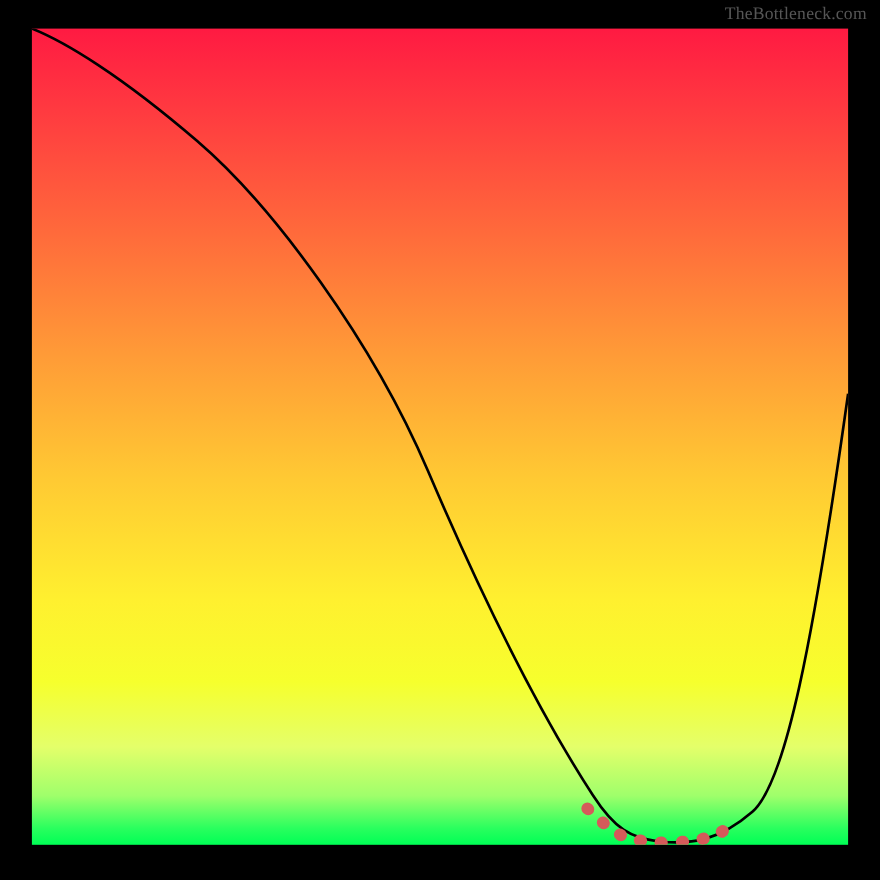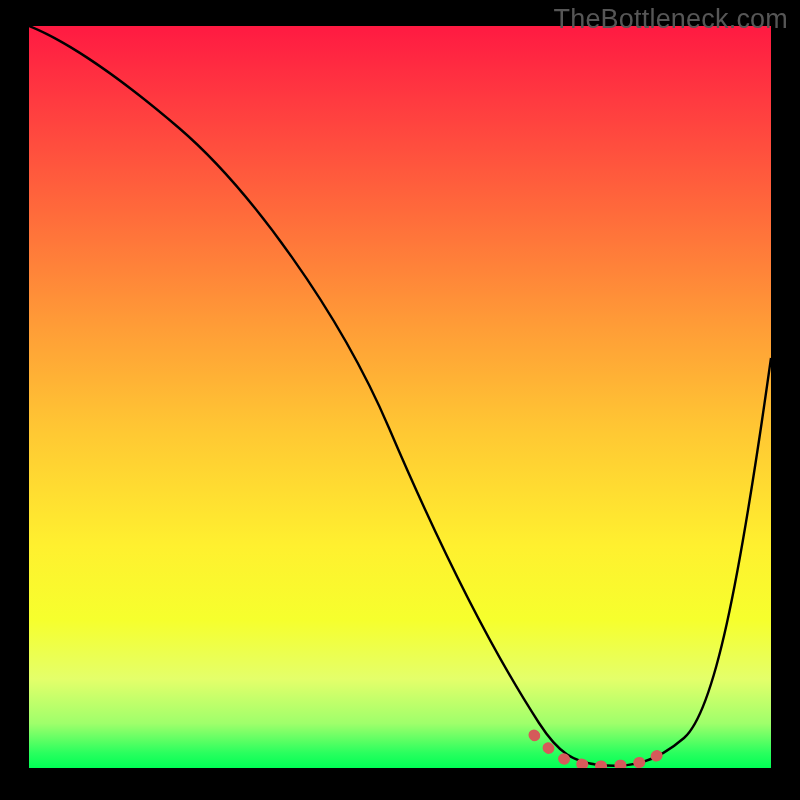--- a/index.html
+++ b/index.html
@@ -27,22 +27,22 @@
       #e4ff6a 88%,
       #9fff6b 94%,
       #29ff5e 98%,
       #00ff55 100%
     );
   }
   .watermark {
     position: absolute;
     top: 4px;
     right: 12px;
-    font-family: Liberation Sans, sans-serif;
-    font-size: 27px;
+    font-family: Liberation Serif, serif;
+    font-size: 16px;
     font-weight: 500;
     color: #565656;
     letter-spacing: 0.2px;
   }
   svg.curve {
     position: absolute;
     left: 0;
     top: 0;
     width: 742px;
     height: 742px;

